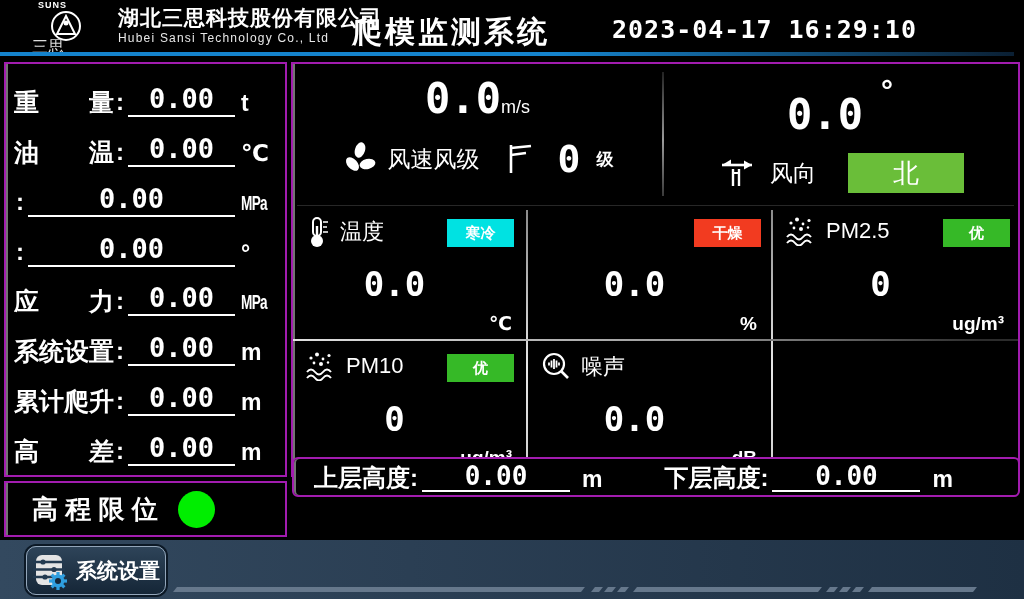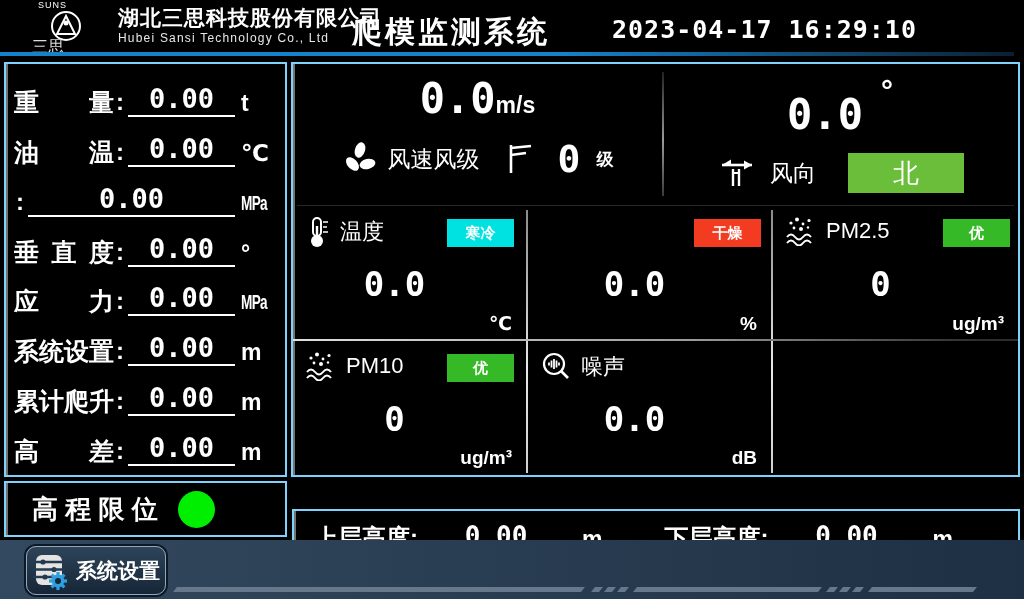--- a/index.html
+++ b/index.html
@@ -5,52 +5,52 @@
   html,body{margin:0;padding:0;}
   body{
     width:1024px;height:599px;position:relative;overflow:hidden;
     background:#000;color:#fff;
     font-family:"Liberation Sans","DejaVu Sans",sans-serif;
   }
   .mono{font-family:"DejaVu Sans Mono",monospace;}
   
   .header{position:absolute;left:0;top:0;width:1024px;height:52px;background:#000;}
   .logo{position:absolute;left:18px;top:1px;width:96px;height:50px;text-align:center;}
-  .logo .suns{font-size:9px;font-weight:normal;letter-spacing:1px;line-height:9px;text-align:left;padding-left:20px;}
+  .logo .suns{font-size:9px;font-weight:bold;letter-spacing:1px;line-height:9px;text-align:left;padding-left:20px;}
   .logo .mark{margin:0 auto;display:block;}
   .logo .cn{font-size:16px;line-height:9px;text-align:left;padding-left:14px;color:#ddd;}
   .company{position:absolute;left:118px;top:6px;}
   .company .cn{font-size:21px;font-weight:bold;letter-spacing:1px;line-height:24px;}
   .company .en{font-size:12px;letter-spacing:1.2px;color:#e8e8e8;line-height:16px;}
   .app-title{position:absolute;left:352px;top:12px;font-size:30px;font-weight:bold;letter-spacing:3px;}
   .datetime{position:absolute;left:612px;top:15px;font-size:25px;font-weight:bold;letter-spacing:1px;}
   .header-line{position:absolute;left:0;top:52px;width:1014px;height:4px;
     background:linear-gradient(90deg,#1583cc 0%,#1583cc 55%,#0d2b44 95%,#0a1f33 100%);}
   
-  .box{position:absolute;border:2px solid #7dd3fc;box-sizing:border-box;background:#000;
+  .box{position:absolute;border:2px solid #a21caf;box-sizing:border-box;background:#000;
        box-shadow:inset 2px 0 0 rgba(255,255,255,.45);}
   
   .left-panel{left:4px;top:62px;width:283px;height:415px;display:flex;flex-direction:column;
     justify-content:space-around;padding:6px 8px;}
   .lp-row{display:flex;align-items:flex-end;height:44px;}
   .lp-label{width:100px;font-size:25px;font-weight:bold;text-align:justify;text-align-last:justify;
     line-height:30px;white-space:nowrap;overflow:hidden;}
   .lp-colon{font-size:24px;font-weight:bold;line-height:30px;margin-left:2px;}
   .lp-field{flex:1;margin:0 6px 0 4px;border-bottom:2px solid #fff;text-align:center;
     font-family:"DejaVu Sans Mono",monospace;font-size:27px;font-weight:bold;line-height:30px;padding-bottom:1px;}
   .lp-unit{width:36px;font-size:23px;font-weight:bold;line-height:28px;}
   .lp-unit.cond{transform:scaleX(.68);transform-origin:left bottom;font-size:20px;letter-spacing:-1px;}
   
   .main-panel{left:291px;top:62px;width:729px;height:415px;}
   .wind-half{position:absolute;top:0;height:140px;}
   .wind-speed{left:0;width:369px;}
   .wind-dir{left:371px;width:352px;}
   .wind-line1{text-align:center;margin-top:10px;font-size:42px;font-weight:bold;}
   .wind-line1 .num{font-family:"DejaVu Sans Mono",monospace;}
-  .wind-line1 .u{font-size:23px;font-weight:bold;margin-left:0;}
+  .wind-line1 .u{font-size:18px;font-weight:normal;margin-left:0;}
   .wind-line1 .deg{font-size:30px;vertical-align:28px;margin-left:18px;}
   .wind-line2{display:flex;align-items:center;justify-content:center;margin-top:14px;gap:10px;}
   .wind-label{font-size:23px;}
   .wind-level-num{font-family:"DejaVu Sans Mono",monospace;font-size:38px;font-weight:bold;margin:0 6px 0 14px;}
   .wind-level-unit{font-size:17px;font-weight:bold;}
   .north-badge{width:116px;height:40px;display:flex;align-items:center;justify-content:center;
     font-size:26px;margin-left:22px;}
   .vdiv-wind{position:absolute;left:369px;top:8px;width:2px;height:124px;
     background:linear-gradient(180deg,#222,#9a9a9a 55%,#3a3a3a);}
   .hdiv-wind{position:absolute;left:4px;top:141px;right:4px;height:1px;background:rgba(130,130,130,.3);}
@@ -65,21 +65,21 @@
   .cell-label{font-size:22px;}
   .badge{position:absolute;top:13px;width:67px;height:28px;display:flex;align-items:center;
     justify-content:center;font-size:15px;font-weight:bold;color:#fff;}
   .cell-val{position:absolute;left:0;right:30px;top:58px;text-align:center;
     font-family:"DejaVu Sans Mono",monospace;font-size:34px;font-weight:bold;}
   .cell-unit{position:absolute;right:14px;bottom:4px;font-size:19px;font-weight:bold;}
   
   .limit-box{left:4px;top:481px;width:283px;height:56px;display:flex;align-items:center;}
   .limit-label{font-size:26px;font-weight:bold;margin-left:26px;letter-spacing:0;}
   .limit-dot{width:37px;height:37px;border-radius:50%;margin-left:20px;}
-  .height-box{left:292px;top:509px;width:728px;height:56px;display:flex;align-items:center;}
+  .height-box{left:292px;top:457px;width:728px;height:40px;display:flex;align-items:center;border-radius:6px;}
   .h-group{display:flex;align-items:flex-end;}
   .h-label{font-size:24px;font-weight:bold;line-height:28px;}
   .h-field{width:148px;border-bottom:2px solid #fff;text-align:center;
     font-family:"DejaVu Sans Mono",monospace;font-size:26px;font-weight:bold;line-height:28px;margin-left:4px;}
   .h-unit{font-size:23px;font-weight:bold;margin-left:12px;line-height:26px;}
   
   .footer{position:absolute;left:0;top:540px;width:1024px;height:59px;
     background:linear-gradient(90deg,#33495f 0%,#2b3f54 40%,#1e3043 100%);}
   .stripes{position:absolute;left:175px;top:47px;height:5px;width:820px;}
   .stripes div{position:absolute;top:0;height:5px;background:#66788c;transform:skewX(-38deg);}
@@ -124,21 +124,20 @@
       <span class="lp-colon">:</span>
     <span class="lp-field">0.00</span>
     <span class="lp-unit">℃</span>
   </div>
   <div class="lp-row">
       <span class="lp-colon">:</span>
     <span class="lp-field">0.00</span>
     <span class="lp-unit cond">MPa</span>
   </div>
   <div class="lp-row">
-    <span class="lp-label">垂直度</span>
       <span class="lp-colon">:</span>
     <span class="lp-field">0.00</span>
     <span class="lp-unit">°</span>
   </div>
   <div class="lp-row">
     <span class="lp-label">应 力</span>
       <span class="lp-colon">:</span>
     <span class="lp-field">0.00</span>
     <span class="lp-unit cond">MPa</span>
   </div>

